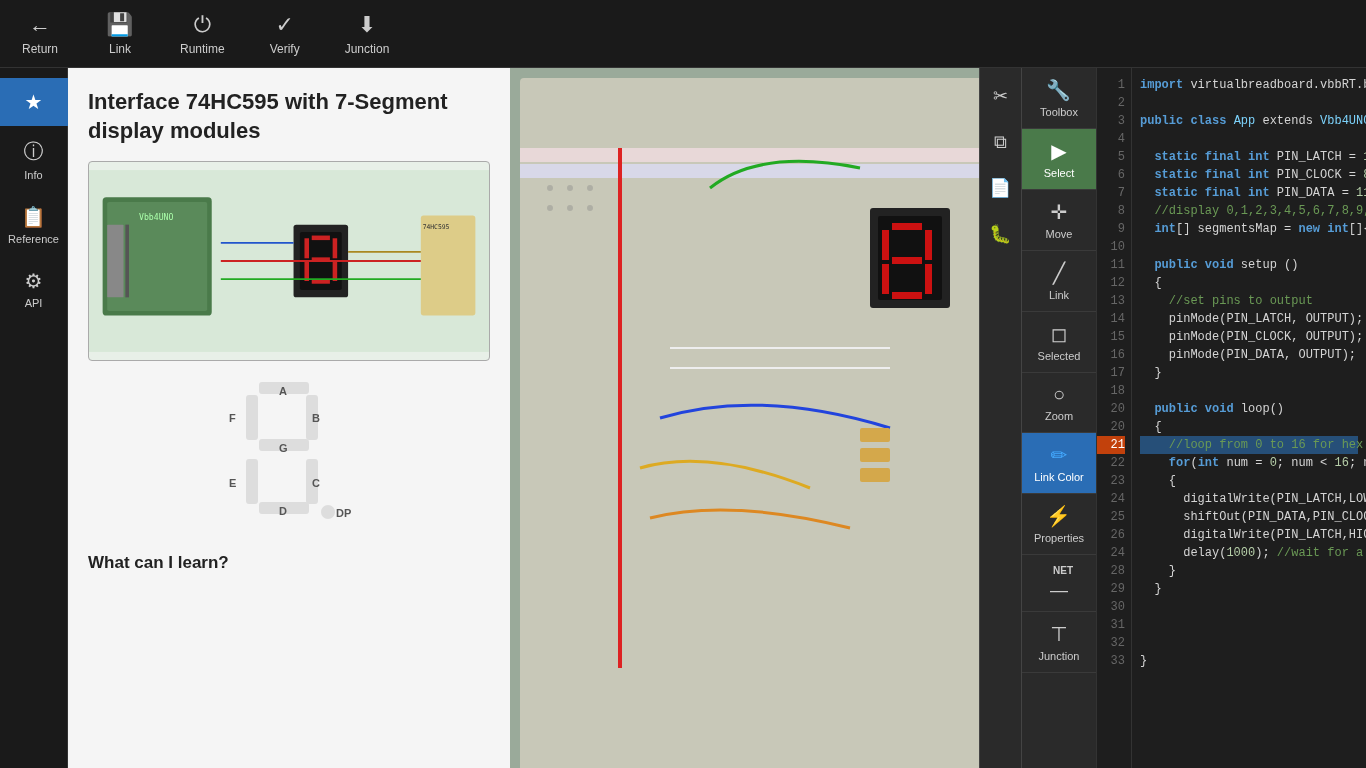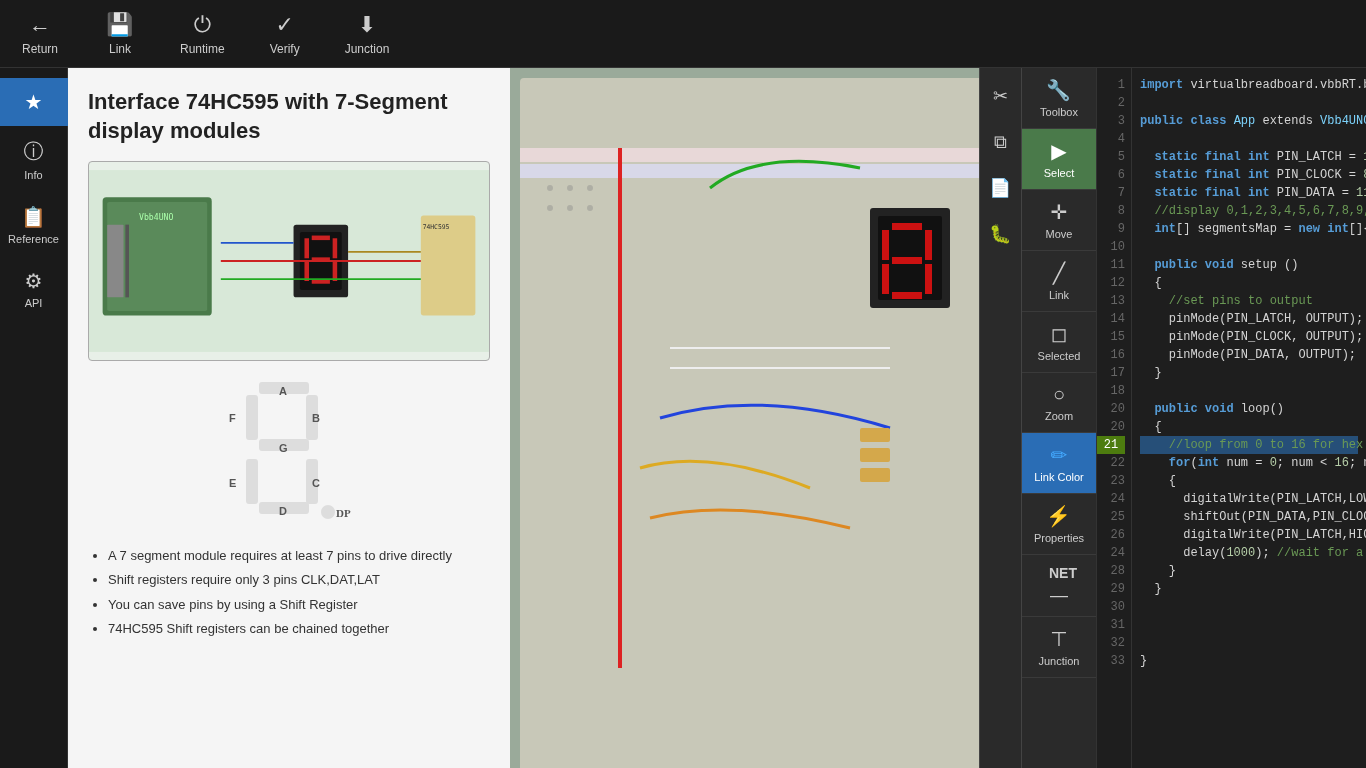--- a/index.html
+++ b/index.html
@@ -123,21 +123,21 @@
       color: #555;
       font-weight: bold;
     }
     .label-a { top: 8px; left: 55px; }
     .label-b { top: 35px; left: 88px; }
     .label-c { top: 100px; left: 88px; }
     .label-d { top: 128px; left: 55px; }
     .label-e { top: 100px; left: 5px; }
     .label-f { top: 35px; left: 5px; }
     .label-g { top: 65px; left: 55px; }
-    .label-dp { top: 130px; left: 112px; font-family: Liberation Serif, serif; }
+    .label-dp { top: 130px; left: 112px; }
 
     #tutorial h2 { font-size: 17px; color: #222; margin: 16px 0 10px; }
     #tutorial ul { padding-left: 20px; }
     #tutorial ul li { font-size: 13px; color: #333; margin-bottom: 6px; line-height: 1.4; }
 
     
     #canvas-area {
       flex: 1;
       background: #b0b8b0;
       position: relative;
@@ -363,26 +363,21 @@
           <span class="seg-label label-f">F</span>
 
           <div class="seg seg-h seg-g"></div>
           <span class="seg-label label-g">G</span>
 
           <div class="seg seg-dp"></div>
           <span class="seg-label label-dp">DP</span>
         </div>
       </div>
 
-      <ul>
-        <li>A 7 segment module requires at least 7 pins to drive directly</li>
-        <li>Shift registers require only 3 pins CLK,DAT,LAT</li>
-        <li>You can save pins by using a Shift Register</li>
-        <li>74HC595 Shift registers can be chained together</li>
-      </ul>
+      <h2>What can I learn?</h2>
     </div>
   </div>
 
   <div id="canvas-area">
     <div id="breadboard-canvas">
       <svg width="100%" height="100%" xmlns="http://www.w3.org/2000/svg" style="position:absolute;top:0;left:0;">
 
         <rect width="100%" height="100%" fill="#9aaa9a"></rect>
 
         <rect x="10" y="10" width="565" height="750" fill="#c8c8b8" rx="4"></rect>
@@ -506,21 +501,21 @@
     </div>
     <div class="tool-item active-blue">
       <span class="tool-icon" style="color:#4af;">✏</span>
       <span>Link Color</span>
     </div>
     <div class="tool-item">
       <span class="tool-icon">⚡</span>
       <span>Properties</span>
     </div>
     <div class="tool-item">
-      <span style="font-size:14px;font-weight:bold;margin-left:8px;">NET</span>
+      <span style="font-size:10px;font-weight:bold;margin-left:8px;">NET</span>
       <span style="font-size:18px;">—</span>
     </div>
     <div class="tool-item">
       <span class="tool-icon">⊤</span>
       <span>Junction</span>
     </div>
   </div>
 
   <div id="code-panel">
     <div id="code-content">
@@ -538,21 +533,21 @@
         <div>11</div>
         <div>12</div>
         <div>13</div>
         <div>14</div>
         <div>15</div>
         <div>16</div>
         <div>17</div>
         <div>18</div>
         <div>20</div>
         <div>20</div>
-        <div style="background:#4d7c0f;color:#fff;text-align:center;">21</div>
+        <div style="background:#c2410c;color:#fff;">21</div>
         <div>22</div>
         <div>23</div>
         <div>24</div>
         <div>25</div>
         <div>26</div>
         <div>24</div>
         <div>28</div>
         <div>29</div>
         <div>30</div>
         <div>31</div>

